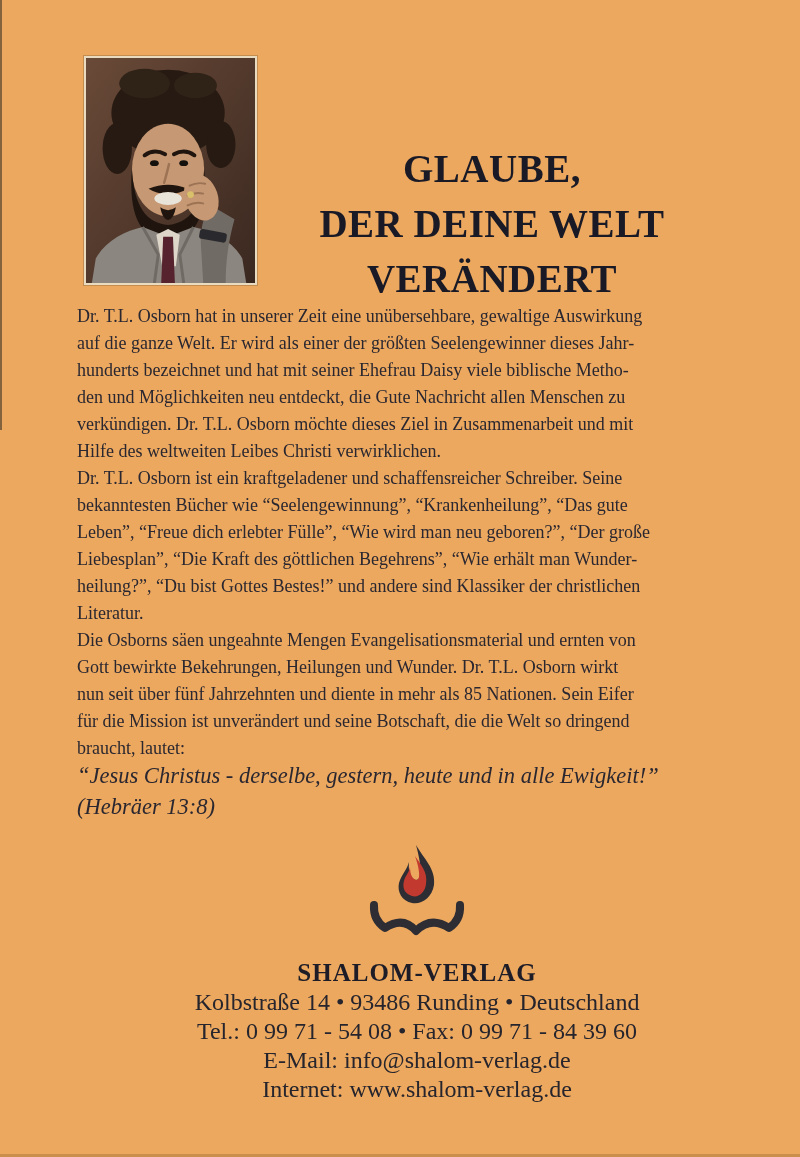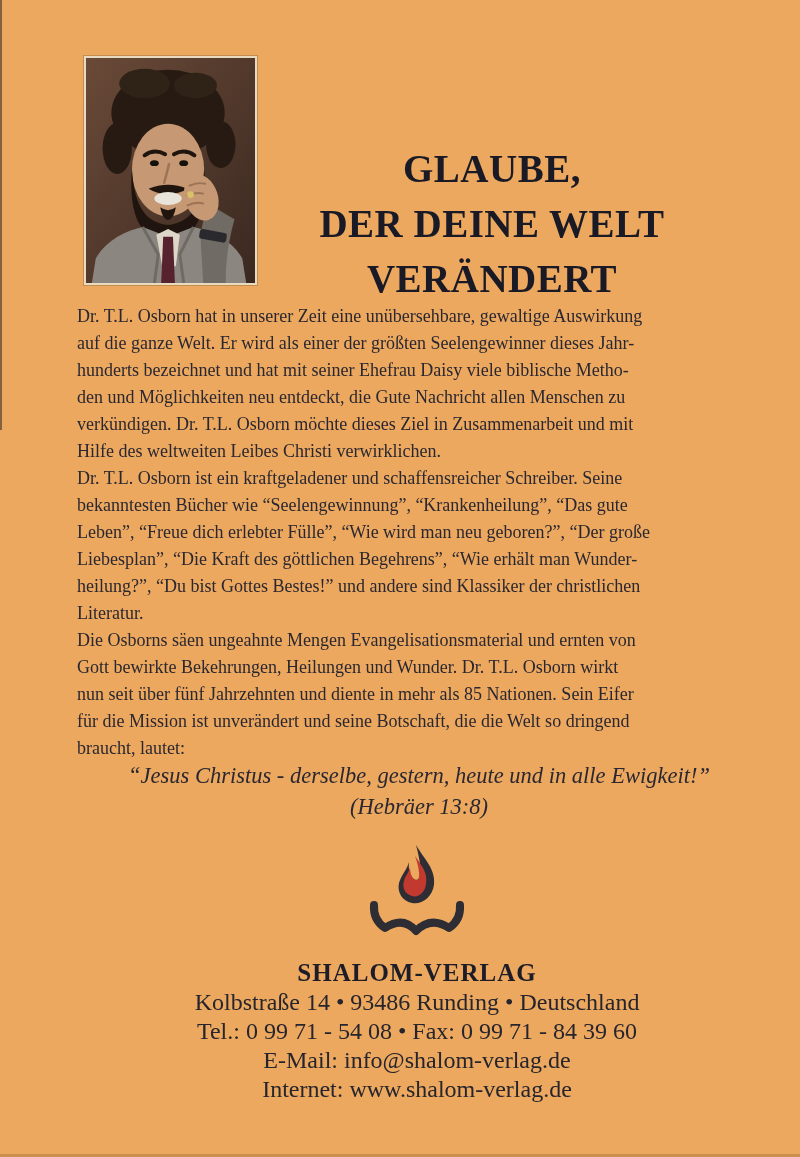--- a/index.html
+++ b/index.html
@@ -52,21 +52,20 @@
     line-height: 27px;
     color: #2A2730;
   }
   .body-text p {
     white-space: pre;
     text-align: left;
   }
 
   .quote {
     position: absolute; left: 77px; top: 760px; width: 684px;
-    text-align: center;
     font-style: italic;
     font-size: 22.5px;
     line-height: 31px;
     color: #2A2730;
     white-space: pre-line;
   }
 
   .logo {
     position: absolute; left: 358px; top: 843px;
     width: 116px; height: 106px;

